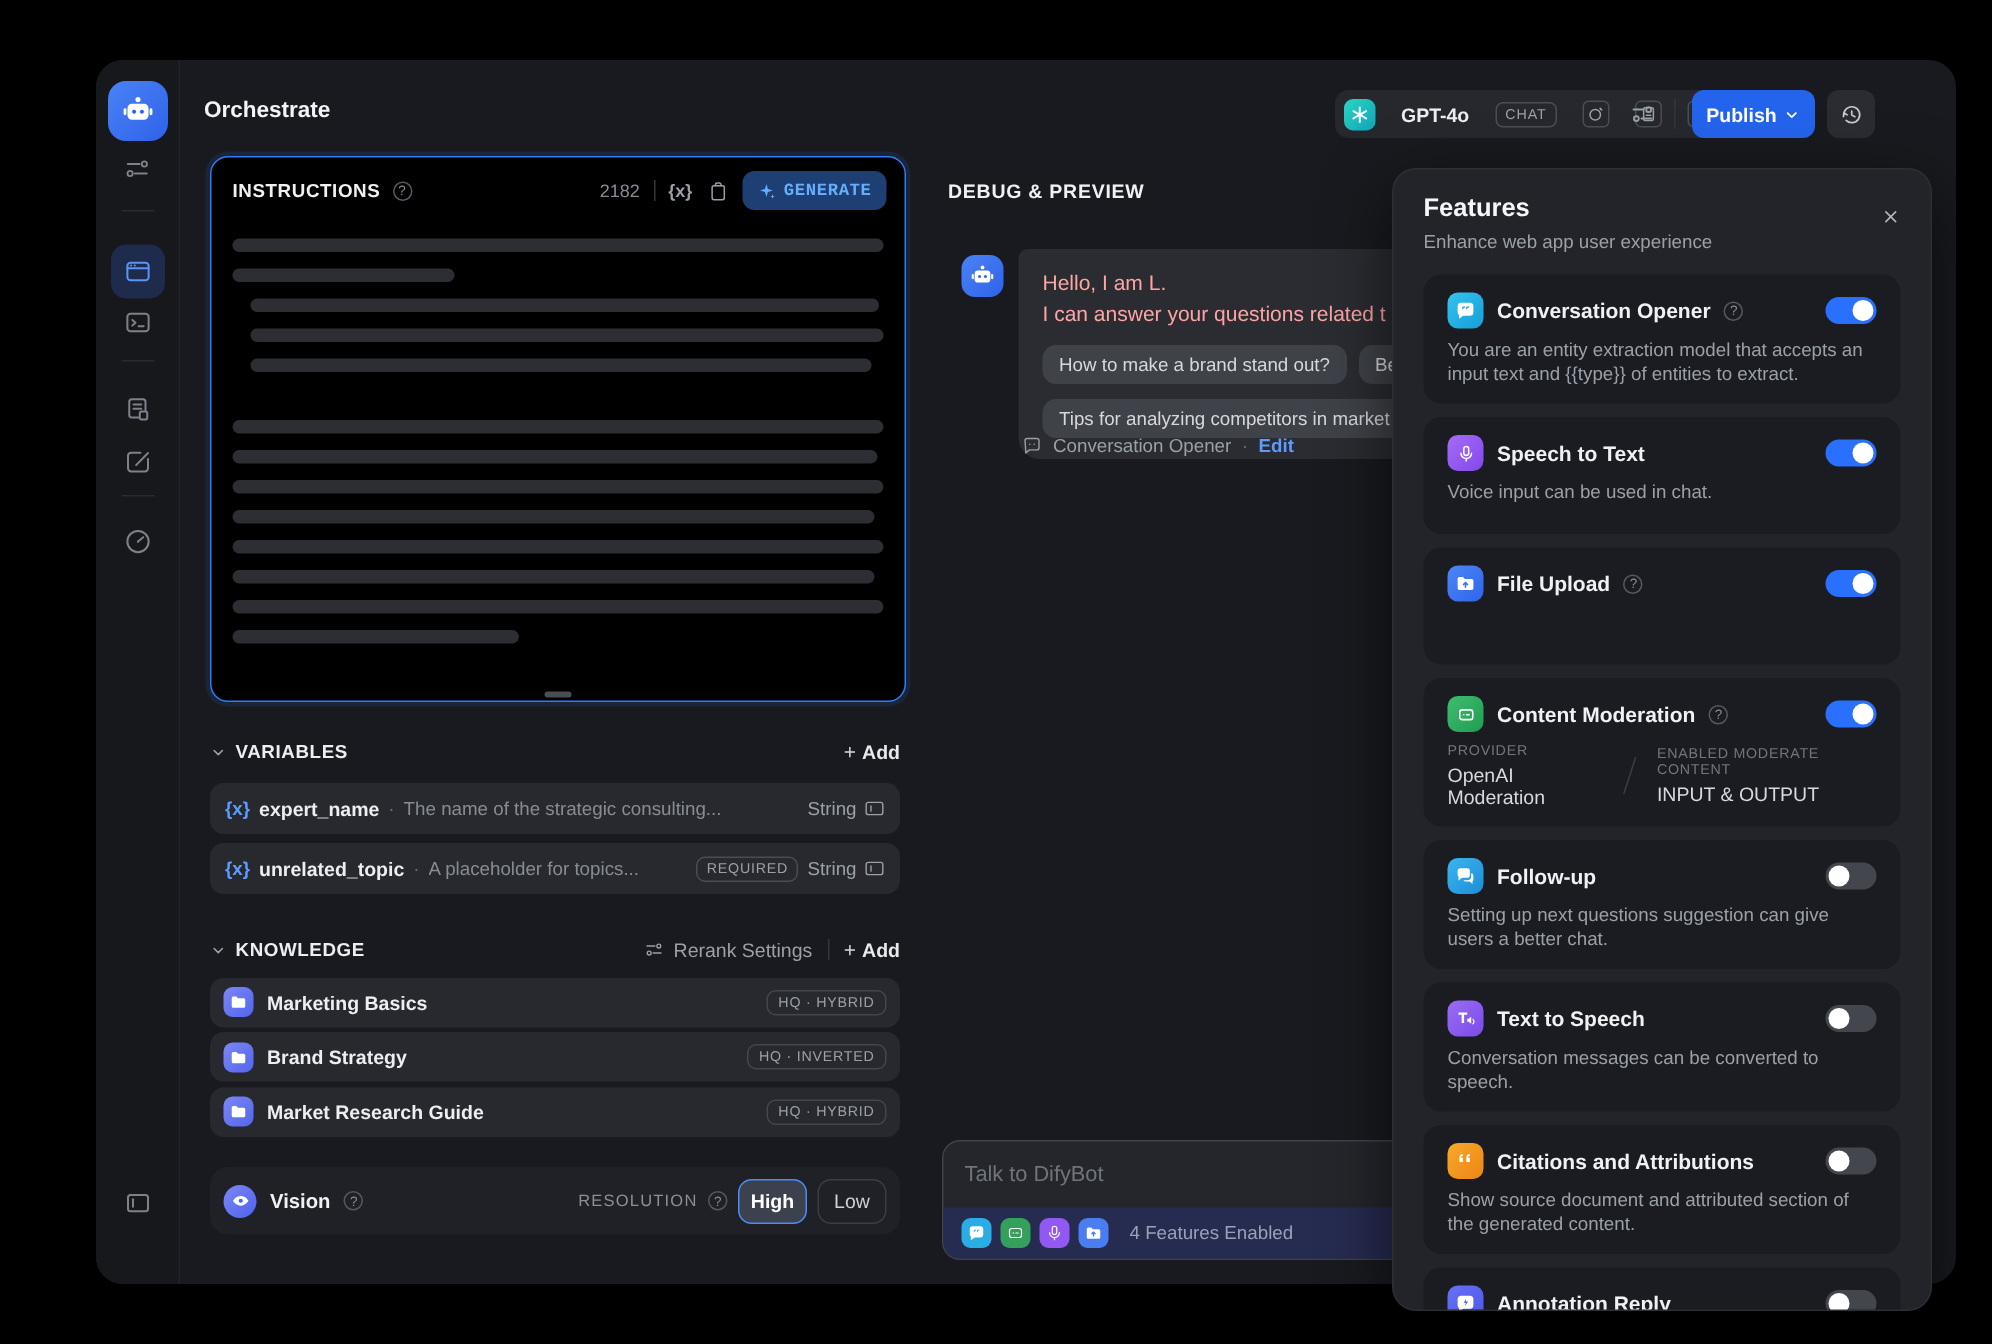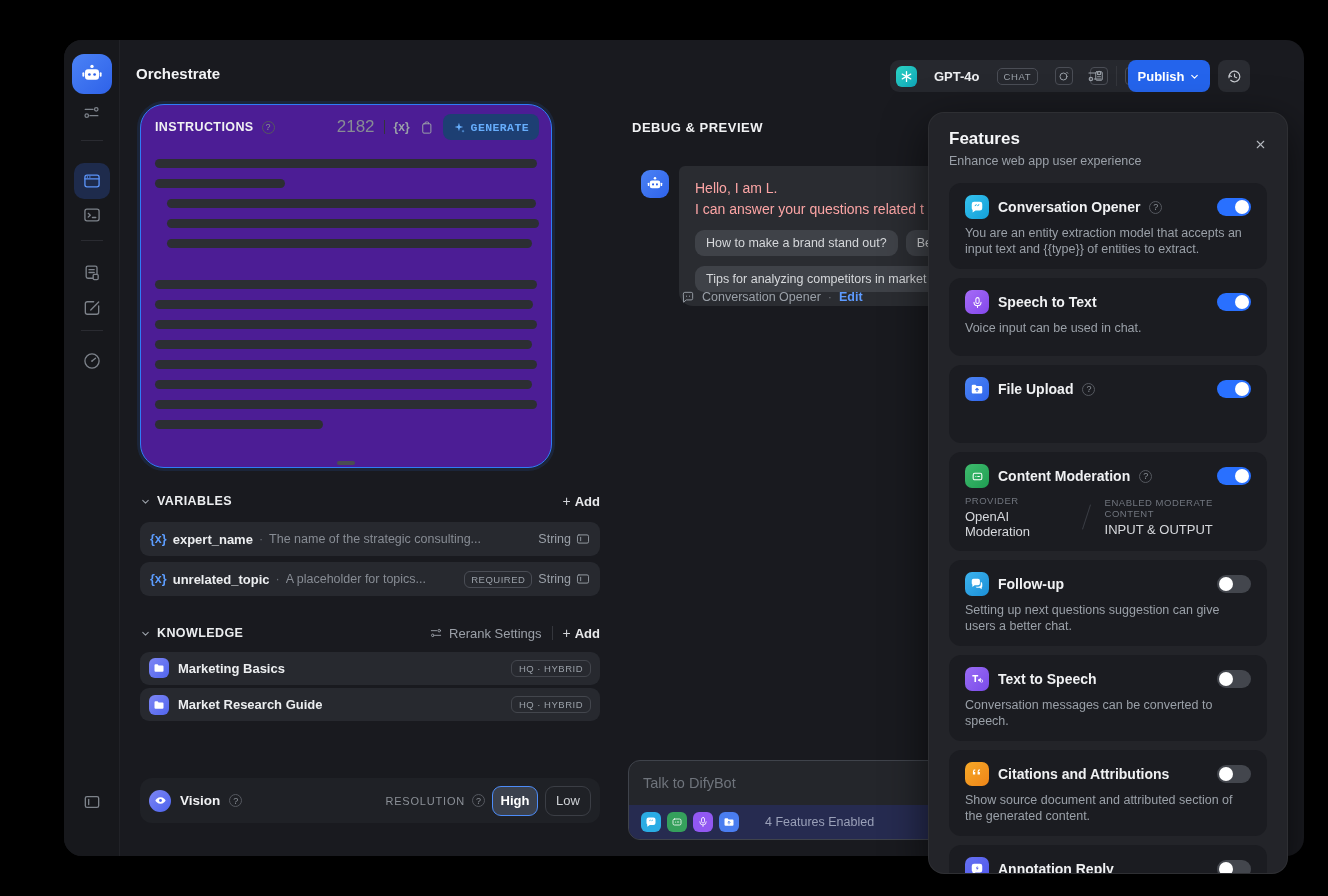--- a/index.html
+++ b/index.html
@@ -26,26 +26,26 @@
   .cap-badge { width:18px; height:18px; border:1px solid #4a4d55; border-radius:4px; color:#9aa0a8;
     display:flex; align-items:center; justify-content:center; }
   .params-btn { position:absolute; left:1018px; top:24px; width:26px; height:24px; color:#9aa0a8; display:flex; align-items:center; justify-content:center; }
   .hdr-div { position:absolute; left:1052px; top:26px; width:1px; height:20px; background:#34363c; }
   .publish-btn { position:absolute; left:1064px; top:20px; width:82px; height:32px; background:#2464ec; border-radius:8px;
     color:#fff; font-size:13px; font-weight:700; display:flex; align-items:center; justify-content:center; gap:5px; }
   .history-btn { position:absolute; left:1154px; top:20px; width:32px; height:32px; background:#2a2c32; border-radius:8px;
     color:#c6c9ce; display:flex; align-items:center; justify-content:center; }
 
   
-  .instructions { position:absolute; left:76px; top:64px; width:412px; height:364px; background:#4c1d95;
-    border:1.5px solid #2f7cf6; border-radius:24px; box-shadow:0 0 0 3px rgba(47,124,246,.12); }
+  .instructions { position:absolute; left:76px; top:64px; width:464px; height:364px; background:#000000;
+    border:1.5px solid #2f7cf6; border-radius:12px; box-shadow:0 0 0 3px rgba(47,124,246,.12); }
   .ins-head { height:44px; display:flex; align-items:center; padding:0 12px 0 14px; gap:8px; }
   .ins-title { font-size:12.5px; font-weight:700; letter-spacing:.4px; color:#f0f1f3; }
   .ins-right { margin-left:auto; display:flex; align-items:center; gap:9px; }
-  .ins-count { font-size:17px; color:#878c94;margin-left:15px; }
+  .ins-count { font-size:12px; color:#878c94;margin-left:15px; }
   .ins-vd { width:1px; height:14px; background:#34363c; }
   .ins-varicon { font-size:12px; font-weight:700; color:#9aa0a8; }
   .gen-btn { height:26px; background:#1d3f73; border-radius:8px; display:flex; align-items:center; gap:5px;
     padding:0 10px; color:#66adfc; font-size:11.5px; font-weight:700; letter-spacing:.4px;font-family:Liberation Mono, monospace; }
   .sk-wrap { padding:10px 14px 0; display:flex; flex-direction:column; }
   .sk { height:9px; border-radius:4.5px; background:#2c2e33; margin-bottom:11px; }
   .sk.ind { margin-left:12px; }
   .sk.gap { margin-top:21px; }
   .resize-handle { position:absolute; bottom:2px; left:50%; transform:translateX(-50%); width:18px; height:4px; border-radius:2px; background:#4a4d53; }
 
@@ -100,21 +100,21 @@
   .chip { background:#3f4248; border-radius:9px; padding:6px 11px; font-size:12.5px; color:#d6d8db; white-space:nowrap; }
   .opener-row { position:absolute; left:73px; top:194px; display:flex; align-items:center; gap:7px; }
   .opener-label { font-size:12.5px; color:#9aa0a8; }
   .edit-link { font-size:12.5px; font-weight:600; color:#5e9bff; }
   .chat-input-box { position:absolute; left:20px; top:664px; width:660px; border:1.5px solid #3f434b; border-radius:12px; overflow:hidden; background:#24262b; }
   .chat-input { width:100%; height:44px; background:transparent; border:none; outline:none; padding:0 14px;
     font-size:14.5px; color:#e8e9eb; font-family:"Liberation Sans",sans-serif; }
   .chat-input::placeholder { color:#6f747c; }
   .feat-bar { height:34px; background:#262b50; display:flex; align-items:center; gap:6px; padding:0 12px; }
   .fb-ic { width:20px; height:20px; border-radius:6px; display:flex; align-items:center; justify-content:center; color:#fff; }
-  .fb-label { margin-left:20px; font-size:12.5px; color:#9aa0b8; }
+  .fb-label { margin-left:8px; font-size:12.5px; color:#9aa0b8; }
 
   
   .features { position:absolute; left:928px; top:112px; width:360px; height:762px; background:#232429; border-radius:16px;
     border:1px solid rgba(255,255,255,.05); box-shadow:0 14px 44px rgba(0,0,0,.6); overflow:hidden; }
   .feat-title { position:absolute; left:20px; top:16px; font-size:17px; font-weight:700; color:#f5f6f8; }
   .feat-sub { position:absolute; left:20px; top:41px; font-size:12.5px; color:#9aa0a8; }
   .feat-close { position:absolute; right:16px; top:20px; width:22px; height:22px; color:#b4b8be; font-size:16px;
     display:flex; align-items:center; justify-content:center; }
   .cards { position:absolute; left:20px; right:20px; top:70px; display:flex; flex-direction:column; gap:9px; }
   .fcard { background:#1b1c21; border-radius:12px; padding:12px 16px; min-height:78px; }
@@ -390,20 +390,29 @@
         </span>
       <span class="kn-name">Marketing Basics</span>
       <span class="kn-badge">HQ · HYBRID</span>
     </div>
     <div class="kn-row">
       <span class="kn-ic">
           <svg width="12" height="12" viewBox="0 0 24 24">
             <path class="icf" d="M3 6.5 A2 2 0 0 1 5 4.5 h4.2 l2 2.4 H19 a2 2 0 0 1 2 2 V17.5 a2 2 0 0 1 -2 2 H5 a2 2 0 0 1 -2 -2 Z"></path>
           </svg>
         </span>
+      <span class="kn-name">Brand Strategy</span>
+      <span class="kn-badge">HQ · INVERTED</span>
+    </div>
+    <div class="kn-row">
+      <span class="kn-ic">
+          <svg width="12" height="12" viewBox="0 0 24 24">
+            <path class="icf" d="M3 6.5 A2 2 0 0 1 5 4.5 h4.2 l2 2.4 H19 a2 2 0 0 1 2 2 V17.5 a2 2 0 0 1 -2 2 H5 a2 2 0 0 1 -2 -2 Z"></path>
+          </svg>
+        </span>
       <span class="kn-name">Market Research Guide</span>
       <span class="kn-badge">HQ · HYBRID</span>
     </div>
   </div>
 
   <div class="vision">
     <span class="vis-ic">
       <svg width="13" height="13" viewBox="0 0 24 24">
           <path class="icf" d="M12 6 C7 6 3.6 10 2.5 12 C3.6 14 7 18 12 18 C17 18 20.4 14 21.5 12 C20.4 10 17 6 12 6 Z"></path>
           <circle cx="12" cy="12" r="2.6" fill="#4c63ee"></circle>

